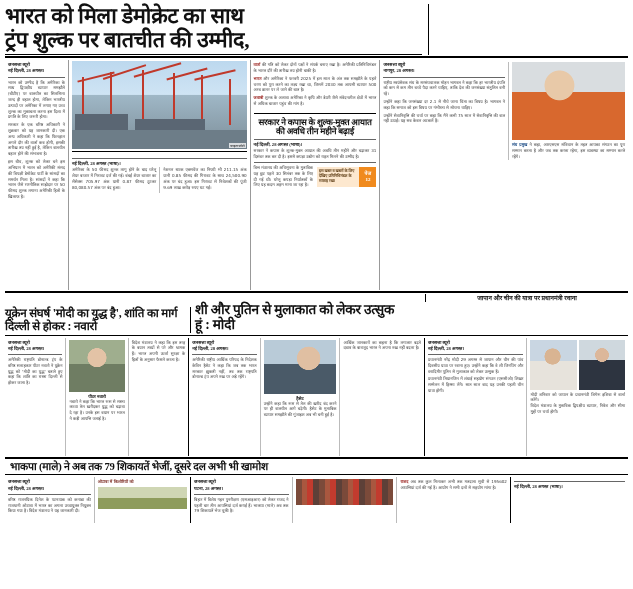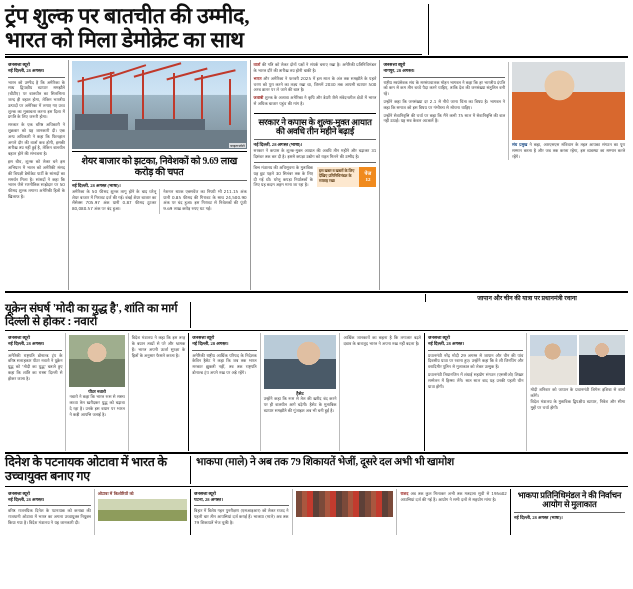--- a/index.html
+++ b/index.html
@@ -76,22 +76,22 @@
   .bluword{color:#1f4e87;font-weight:700;}
 </style>
 </head>
 <body>
 
 <div class="page">
 
   <div class="topband">
     <div class="topleft">
       <div class="hl h1main">
+        <span class="ln">भारत को मिला डेमोक्रेट का साथ</span>
         <span class="ln">ट्रंप शुल्क पर बातचीत की उम्मीद,</span>
-        <span class="ln">भारत को मिला डेमोक्रेट का साथ</span>
       </div>
       <div class="rule" style="margin-top:2px"></div>
     </div>
   </div>
 
   <div class="rule2" style="margin:1px 0 2px 0"></div>
 
   <div class="cols" style="height:230px">
 
     <div class="col pad" style="width:64px;border-right:1px solid #999">
@@ -118,24 +118,20 @@
         <div class="crane" style="left:54%;top:13%;width:24%;height:2px;transform:rotate(-15deg)"></div>
         <div class="crane" style="left:74%;top:16%;width:2px;height:56%"></div>
         <div class="crane" style="left:70%;top:15%;width:24%;height:2px;transform:rotate(-13deg)"></div>
         <div class="crane" style="left:90%;top:20%;width:2px;height:52%"></div>
         <div class="ship" style="left:2%;top:60%;width:30%;height:18%"></div>
         <div class="ship" style="left:36%;top:66%;width:40%;height:12%"></div>
         <div class="imgcredit">फाइल फोटो</div>
       </div>
       <div class="hr-blk" style="margin:2px 3px"></div>
       <div class="pad">
-        <div class="hl" style="font-size:9.6px;text-align:center">
-          <span class="ln">शेयर बाजार को झटका, निवेशकों</span>
-          <span class="ln">को 9.69 लाख करोड़ की चपत</span>
-        </div>
         <div class="hr-thin"></div>
         <div class="byline">नई दिल्ली, 28 अगस्त (भाषा)।</div>
         <div class="cols">
           <div class="col body" style="width:50%;padding-right:3px">
             <p>अमेरिका के 50 फीसद शुल्क लागू होने के बाद घरेलू शेयर बाजार में गिरावट दर्ज की गई। बंबई शेयर बाजार का सेंसेक्स 705.97 अंक यानी 0.87 फीसद टूटकर 80,080.57 अंक पर बंद हुआ।</p>
           </div>
           <div class="col body" style="width:50%;padding-left:3px;border-left:1px solid #bbb">
             <p>नेशनल स्टाक एक्सचेंज का निफ्टी भी 211.15 अंक यानी 0.85 फीसद की गिरावट के साथ 24,500.90 अंक पर बंद हुआ। इस गिरावट से निवेशकों की पूंजी 9.69 लाख करोड़ रुपए घट गई।</p>
           </div>
         </div>
@@ -212,20 +208,26 @@
     </div>
   </div>
 
   <div class="cols" style="align-items:flex-end">
     <div class="col" style="width:186px;padding-right:4px;border-right:1px solid #000">
       <div class="hl" style="font-size:11.6px">
         <span class="ln">यूक्रेन संघर्ष 'मोदी का युद्ध है', शांति</span>
         <span class="ln">का मार्ग दिल्ली से होकर : नवारो</span>
       </div>
     </div>
+    <div class="col" style="width:205px;padding-left:4px">
+      <div class="hl" style="font-size:13.6px">
+        <span class="ln">शी और पुतिन से मुलाकात</span>
+        <span class="ln">को लेकर उत्सुक हूं : मोदी</span>
+      </div>
+    </div>
   </div>
 
   <div class="rule" style="margin:2px 0"></div>
 
   <div class="cols" style="height:118px">
 
     <div class="col" style="width:186px;border-right:1px solid #000;display:flex">
       <div class="col pad" style="width:33%">
         <div class="byline">जनसत्ता ब्यूरो</div>
         <div class="byline">नई दिल्ली, 28 अगस्त।</div>
@@ -286,26 +288,20 @@
         <div class="body">
           <p>विदेश मंत्रालय के मुताबिक द्विपक्षीय व्यापार, निवेश और सीमा मुद्दों पर चर्चा होगी।</p>
         </div>
       </div>
     </div>
   </div>
 
   <div class="rule2" style="margin:1px 0 2px 0"></div>
 
   <div class="cols" style="align-items:flex-start">
-    <div class="col" style="width:186px;padding-right:4px;border-right:1px solid #000">
-      <div class="hl" style="font-size:12.4px">
-        <span class="ln">दिनेश के पटनायक ओटावा में</span>
-        <span class="ln">भारत के उच्चायुक्त बनाए गए</span>
-      </div>
-    </div>
     <div class="col" style="width:437px;padding-left:5px">
       <div class="hl" style="font-size:10.6px;font-weight:700">भाकपा (माले) ने अब तक 79 शिकायतें भेजीं, दूसरे दल अभी भी खामोश</div>
     </div>
   </div>
 
   <div class="rule" style="margin:2px 0"></div>
 
   <div class="cols" style="height:46px">
     <div class="col" style="width:186px;border-right:1px solid #000;display:flex">
       <div class="col pad" style="width:48%">
@@ -332,23 +328,19 @@
         </div>
       </div>
       <div class="col pad" style="width:24%;border-left:1px solid #bbb">
         <div class="imgbox ph-crowd" style="height:26px"></div>
       </div>
       <div class="col pad body" style="width:26%;border-left:1px solid #bbb">
         <p><span class="redword">राजद</span>
           <span>अब तक कुल मिलाकर अभी तक मतदाता सूची से 195602 आपत्तियां दर्ज की गई हैं। आयोग ने सभी दलों से सहयोग मांगा है।</span></p>
       </div>
       <div class="col pad" style="width:27%;border-left:1px solid #000">
-        <div class="hl" style="font-size:8.4px;text-align:center">
-          <span class="ln">भाकपा प्रतिनिधिमंडल ने की</span>
-          <span class="ln">निर्वाचन आयोग से मुलाकात</span>
-        </div>
         <div class="hr-thin"></div>
         <div class="byline">नई दिल्ली, 28 अगस्त (भाषा)।</div>
       </div>
     </div>
   </div>
 
 </div>
 
 </body></html>

